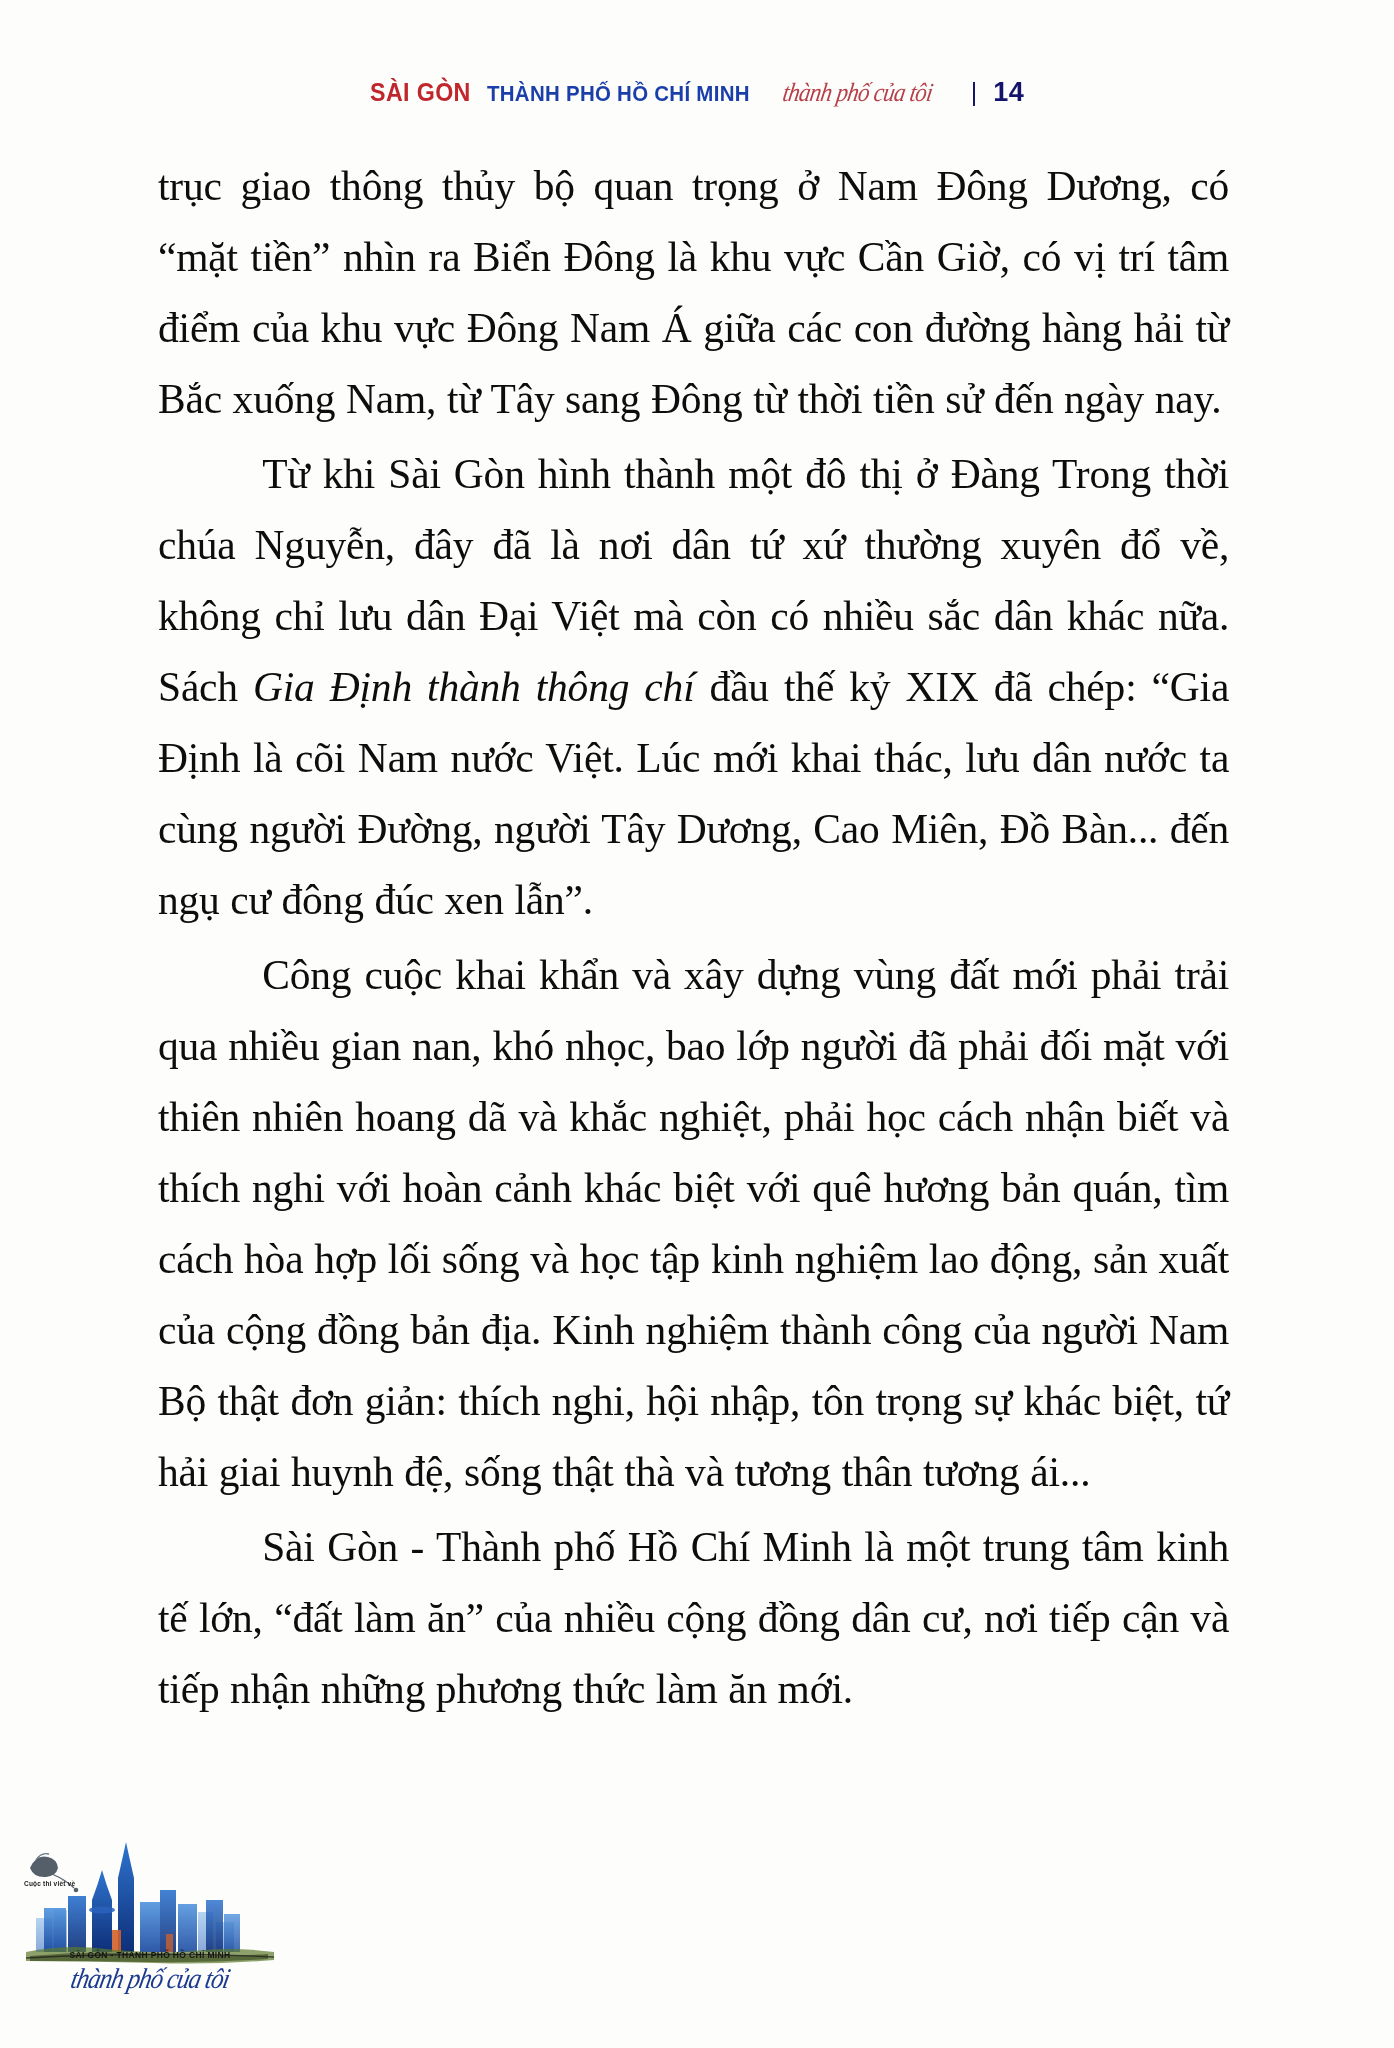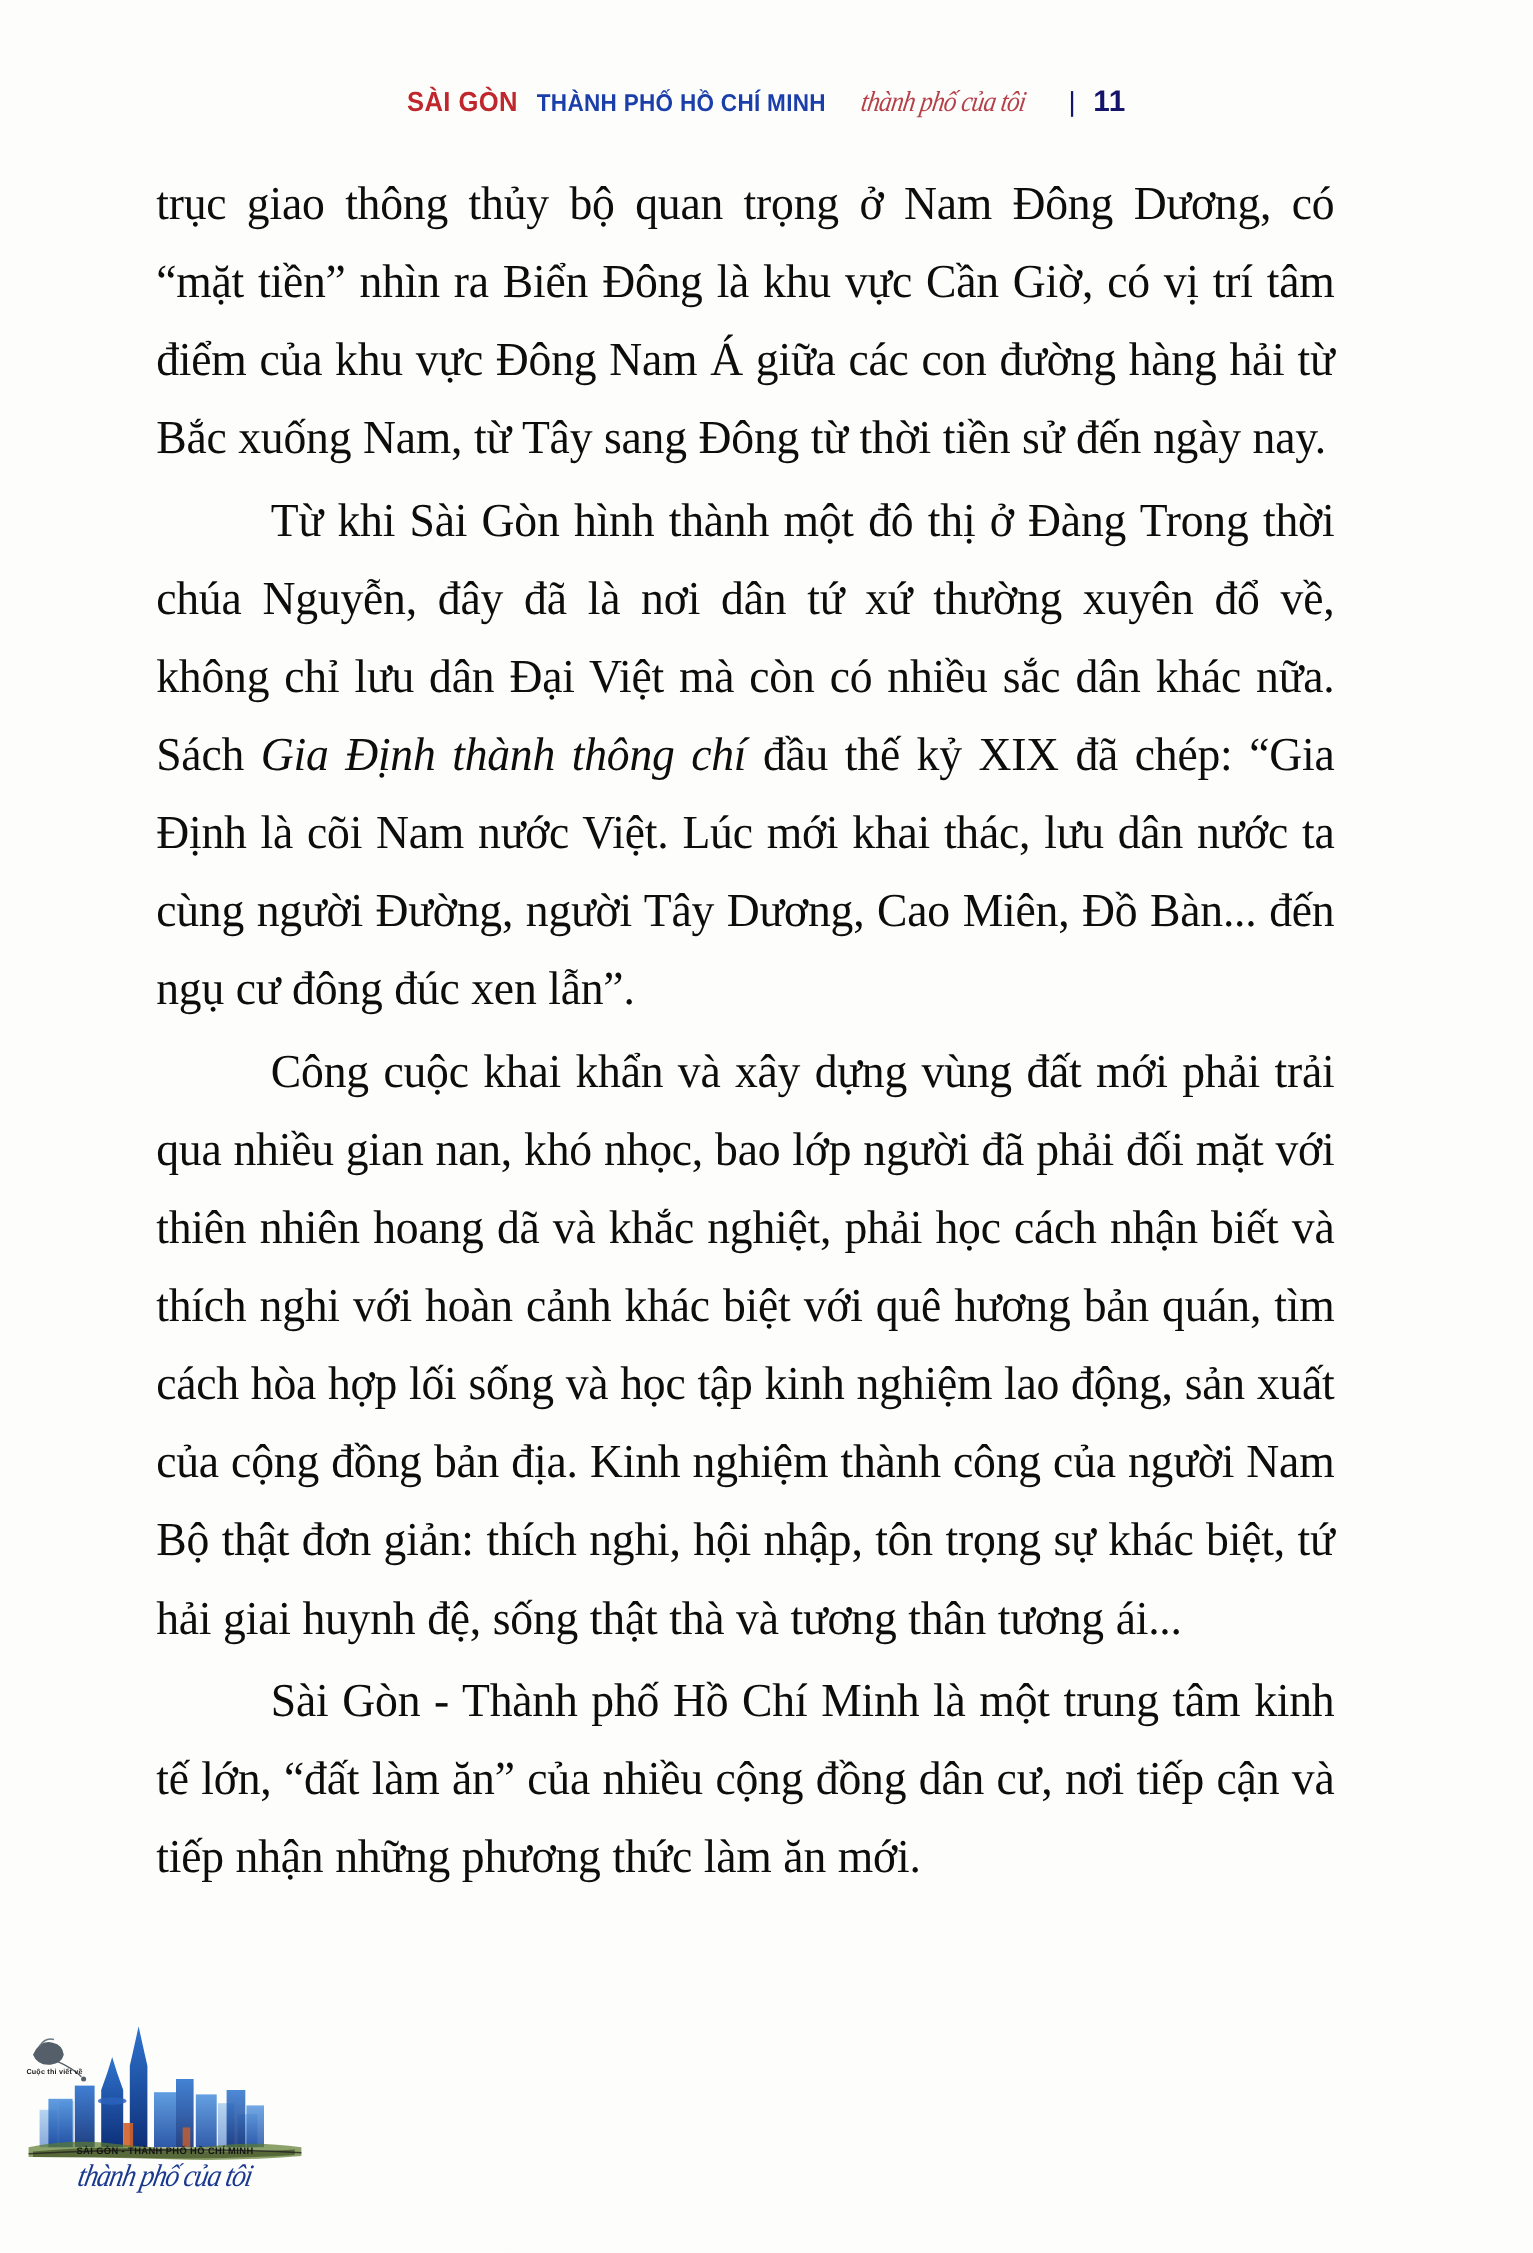--- a/index.html
+++ b/index.html
@@ -86,21 +86,21 @@
     font-size: 27px;
     color: #14146b;
     margin-left: 16px;
     letter-spacing: 0.5px;
   }
 
   
   .body-col {
     position: absolute;
     top: 150px;
-    left: 142px;
+    left: 158px;
     width: 1110px;
   }
 
   .para {
     margin: 0 0 4px 0;
     font-size: 43px;
     line-height: 71px;
     text-align: justify;
     text-align-last: left;
     letter-spacing: -0.2px;
@@ -186,21 +186,21 @@
 <body>
 
 <div class="page">
 
   <div class="running-head">
     <div class="rh-inner">
       <span class="rh-saigon">SÀI GÒN</span>
       <span class="rh-tphcm">THÀNH PHỐ HỒ CHÍ MINH</span>
       <span class="rh-script">thành phố của tôi</span>
       <span class="rh-sep">|</span>
-      <span class="rh-folio">11</span>
+      <span class="rh-folio">14</span>
     </div>
   </div>
 
   <div class="body-col" id="body-col">
       <p class="para"><span>trục giao thông thủy bộ quan trọng ở Nam Đông Dương, có “mặt tiền” nhìn ra Biển Đông là khu vực Cần Giờ, có vị trí tâm điểm của khu vực Đông Nam Á giữa các con đường hàng hải từ Bắc xuống Nam, từ Tây sang Đông từ thời tiền sử đến ngày nay.</span></p>
       <p class="para indent"><span>Từ khi Sài Gòn hình thành một đô thị ở Đàng Trong thời chúa Nguyễn, đây đã là nơi dân tứ xứ thường xuyên đổ về, không chỉ lưu dân Đại Việt mà còn có nhiều sắc dân khác nữa. Sách </span><em>Gia Định thành thông chí</em><span> đầu thế kỷ XIX đã chép: “Gia Định là cõi Nam nước Việt. Lúc mới khai thác, lưu dân nước ta cùng người Đường, người Tây Dương, Cao Miên, Đồ Bàn... đến ngụ cư đông đúc xen lẫn”.</span></p>
       <p class="para indent"><span>Công cuộc khai khẩn và xây dựng vùng đất mới phải trải qua nhiều gian nan, khó nhọc, bao lớp người đã phải đối mặt với thiên nhiên hoang dã và khắc nghiệt, phải học cách nhận biết và thích nghi với hoàn cảnh khác biệt với quê hương bản quán, tìm cách hòa hợp lối sống và học tập kinh nghiệm lao động, sản xuất của cộng đồng bản địa. Kinh nghiệm thành công của người Nam Bộ thật đơn giản: thích nghi, hội nhập, tôn trọng sự khác biệt, tứ hải giai huynh đệ, sống thật thà và tương thân tương ái...</span></p>
       <p class="para indent"><span>Sài Gòn - Thành phố Hồ Chí Minh là một trung tâm kinh tế lớn, “đất làm ăn” của nhiều cộng đồng dân cư, nơi tiếp cận và tiếp nhận những phương thức làm ăn mới.</span></p>
     </div>
 

